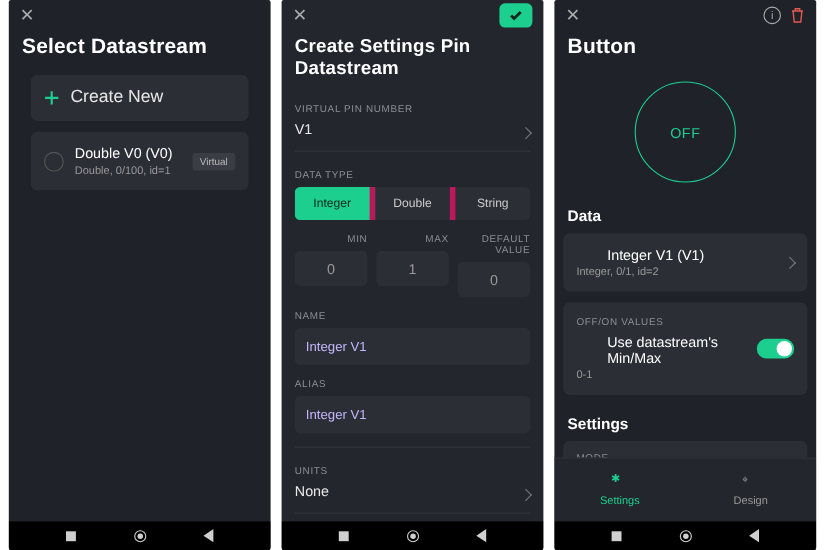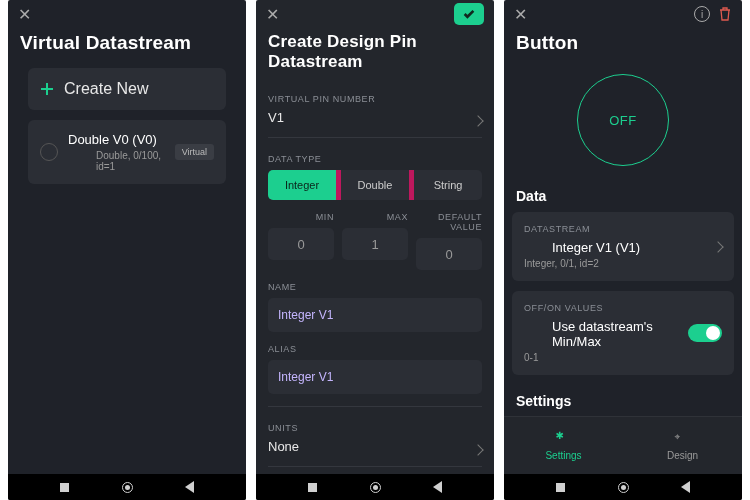--- a/index.html
+++ b/index.html
@@ -13,21 +13,21 @@
   .confirm-btn svg { width: 14px; height: 14px; stroke: #10291f; stroke-width: 3; fill: none; }
   .info-ic { width: 16px; height: 16px; border: 1.2px solid #aaa; border-radius: 50%; font-size: 10px; color: #aaa; display: flex; align-items: center; justify-content: center; cursor: pointer; }
   .trash-ic { width: 14px; height: 16px; cursor: pointer; }
   .title { font-size: 19px; font-weight: 700; padding: 4px 12px 14px; color: #fff; letter-spacing: .2px; }
   .content { flex: 1; overflow: hidden; padding: 0 20px; }
   .card { background: #2b2e35; border-radius: 6px; padding: 12px; margin-bottom: 10px; }
   .card.row { display: flex; align-items: center; gap: 10px; cursor: pointer; }
   .plus-ic { width: 14px; height: 14px; stroke: #1ccf8f; stroke-width: 2; }
   .radio-ic { width: 18px; height: 18px; border: 1.5px solid #555; border-radius: 50%; flex-shrink: 0; }
   .ds-name { font-size: 13px; color: #fff; }
-  .ds-sub { font-size: 10px; color: #9a9a9a; margin-top: 3px; margin-left: 28px; }
+  .ds-sub { font-size: 10px; color: #9a9a9a; margin-top: 3px; }
   .badge { font-size: 9px; background: #3a3d44; color: #bbb; border-radius: 3px; padding: 3px 7px; }
   .navbar { height: 26px; background: #000; display: flex; align-items: center; justify-content: space-evenly; }
   .navbar span { color: #d0d0d0; font-size: 11px; }
   .nav-sq { width: 9px; height: 9px; background: #d0d0d0; }
   .nav-ci { width: 11px; height: 11px; border: 1.8px solid #d0d0d0; border-radius: 50%; position: relative; }
   .nav-ci::after { content: ""; position: absolute; inset: 2px; background: #d0d0d0; border-radius: 50%; }
   .nav-tr { width: 0; height: 0; border-top: 6px solid transparent; border-bottom: 6px solid transparent; border-right: 9px solid #d0d0d0; }
   
   .section { padding: 8px 12px 4px; }
   .flabel { font-size: 9px; letter-spacing: .6px; color: #8b8f96; margin-bottom: 6px; text-transform: uppercase; }
@@ -68,21 +68,21 @@
   .fadecard::after { content:""; position:absolute; left:0; right:0; bottom:0; height:30px; background: linear-gradient(transparent, #23262c); }
 </style>
 </head>
 <body>
 
 <div class="phone">
   <div class="topbar">
     <span class="close-x">✕</span>
     <span class="spacer"></span>
   </div>
-  <div class="title">Virtual Datastream</div>
+  <div class="title">Select Datastream</div>
   <div class="content">
     <div class="card row">
       <svg class="plus-ic" viewBox="0 0 14 14">
           <path d="M7 1v12M1 7h12"></path>
         </svg>
       <span>Create New</span>
     </div>
     <div class="card row">
       <span class="radio-ic"></span>
       <div style="flex:1">
@@ -102,21 +102,21 @@
 <div class="phone mid">
   <div class="topbar">
     <span class="close-x">✕</span>
     <span class="spacer"></span>
     <span class="confirm-btn">
       <svg viewBox="0 0 16 16">
           <path d="M3 8l3.2 3.2L13 4.5"></path>
         </svg>
     </span>
   </div>
-  <div class="title" style="font-size:17px">Create Design Pin Datastream</div>
+  <div class="title" style="font-size:17px">Create Settings Pin Datastream</div>
   <div class="content" style="padding:0">
     <div class="section">
       <div class="flabel">VIRTUAL PIN NUMBER</div>
       <div class="frow">
         <span class="fval">V1</span>
         <span class="chev"></span>
       </div>
     </div>
     <div class="divider"></div>
     <div class="section">
@@ -176,21 +176,20 @@
         <path d="M2 4h10M5 4V2h4v2M3 4l1 10h6l1-10" stroke="#e05a4f" stroke-width="1.3" fill="none"></path>
       </svg>
   </div>
   <div class="title">Button</div>
   <div class="circle-btn">
     <span>OFF</span>
   </div>
   <div class="sect-head">Data</div>
   <div class="card2 row2">
     <div class="grow">
-      <div class="flabel">DATASTREAM</div>
       <div class="fval2">Integer V1 (V1)</div>
       <div class="sub2">Integer, 0/1, id=2</div>
     </div>
     <span class="chev"></span>
   </div>
   <div class="card2 row2">
     <div class="grow">
       <div class="flabel">OFF/ON VALUES</div>
       <div class="fval2">Use datastream's Min/Max</div>
       <div class="sub2">0-1</div>

